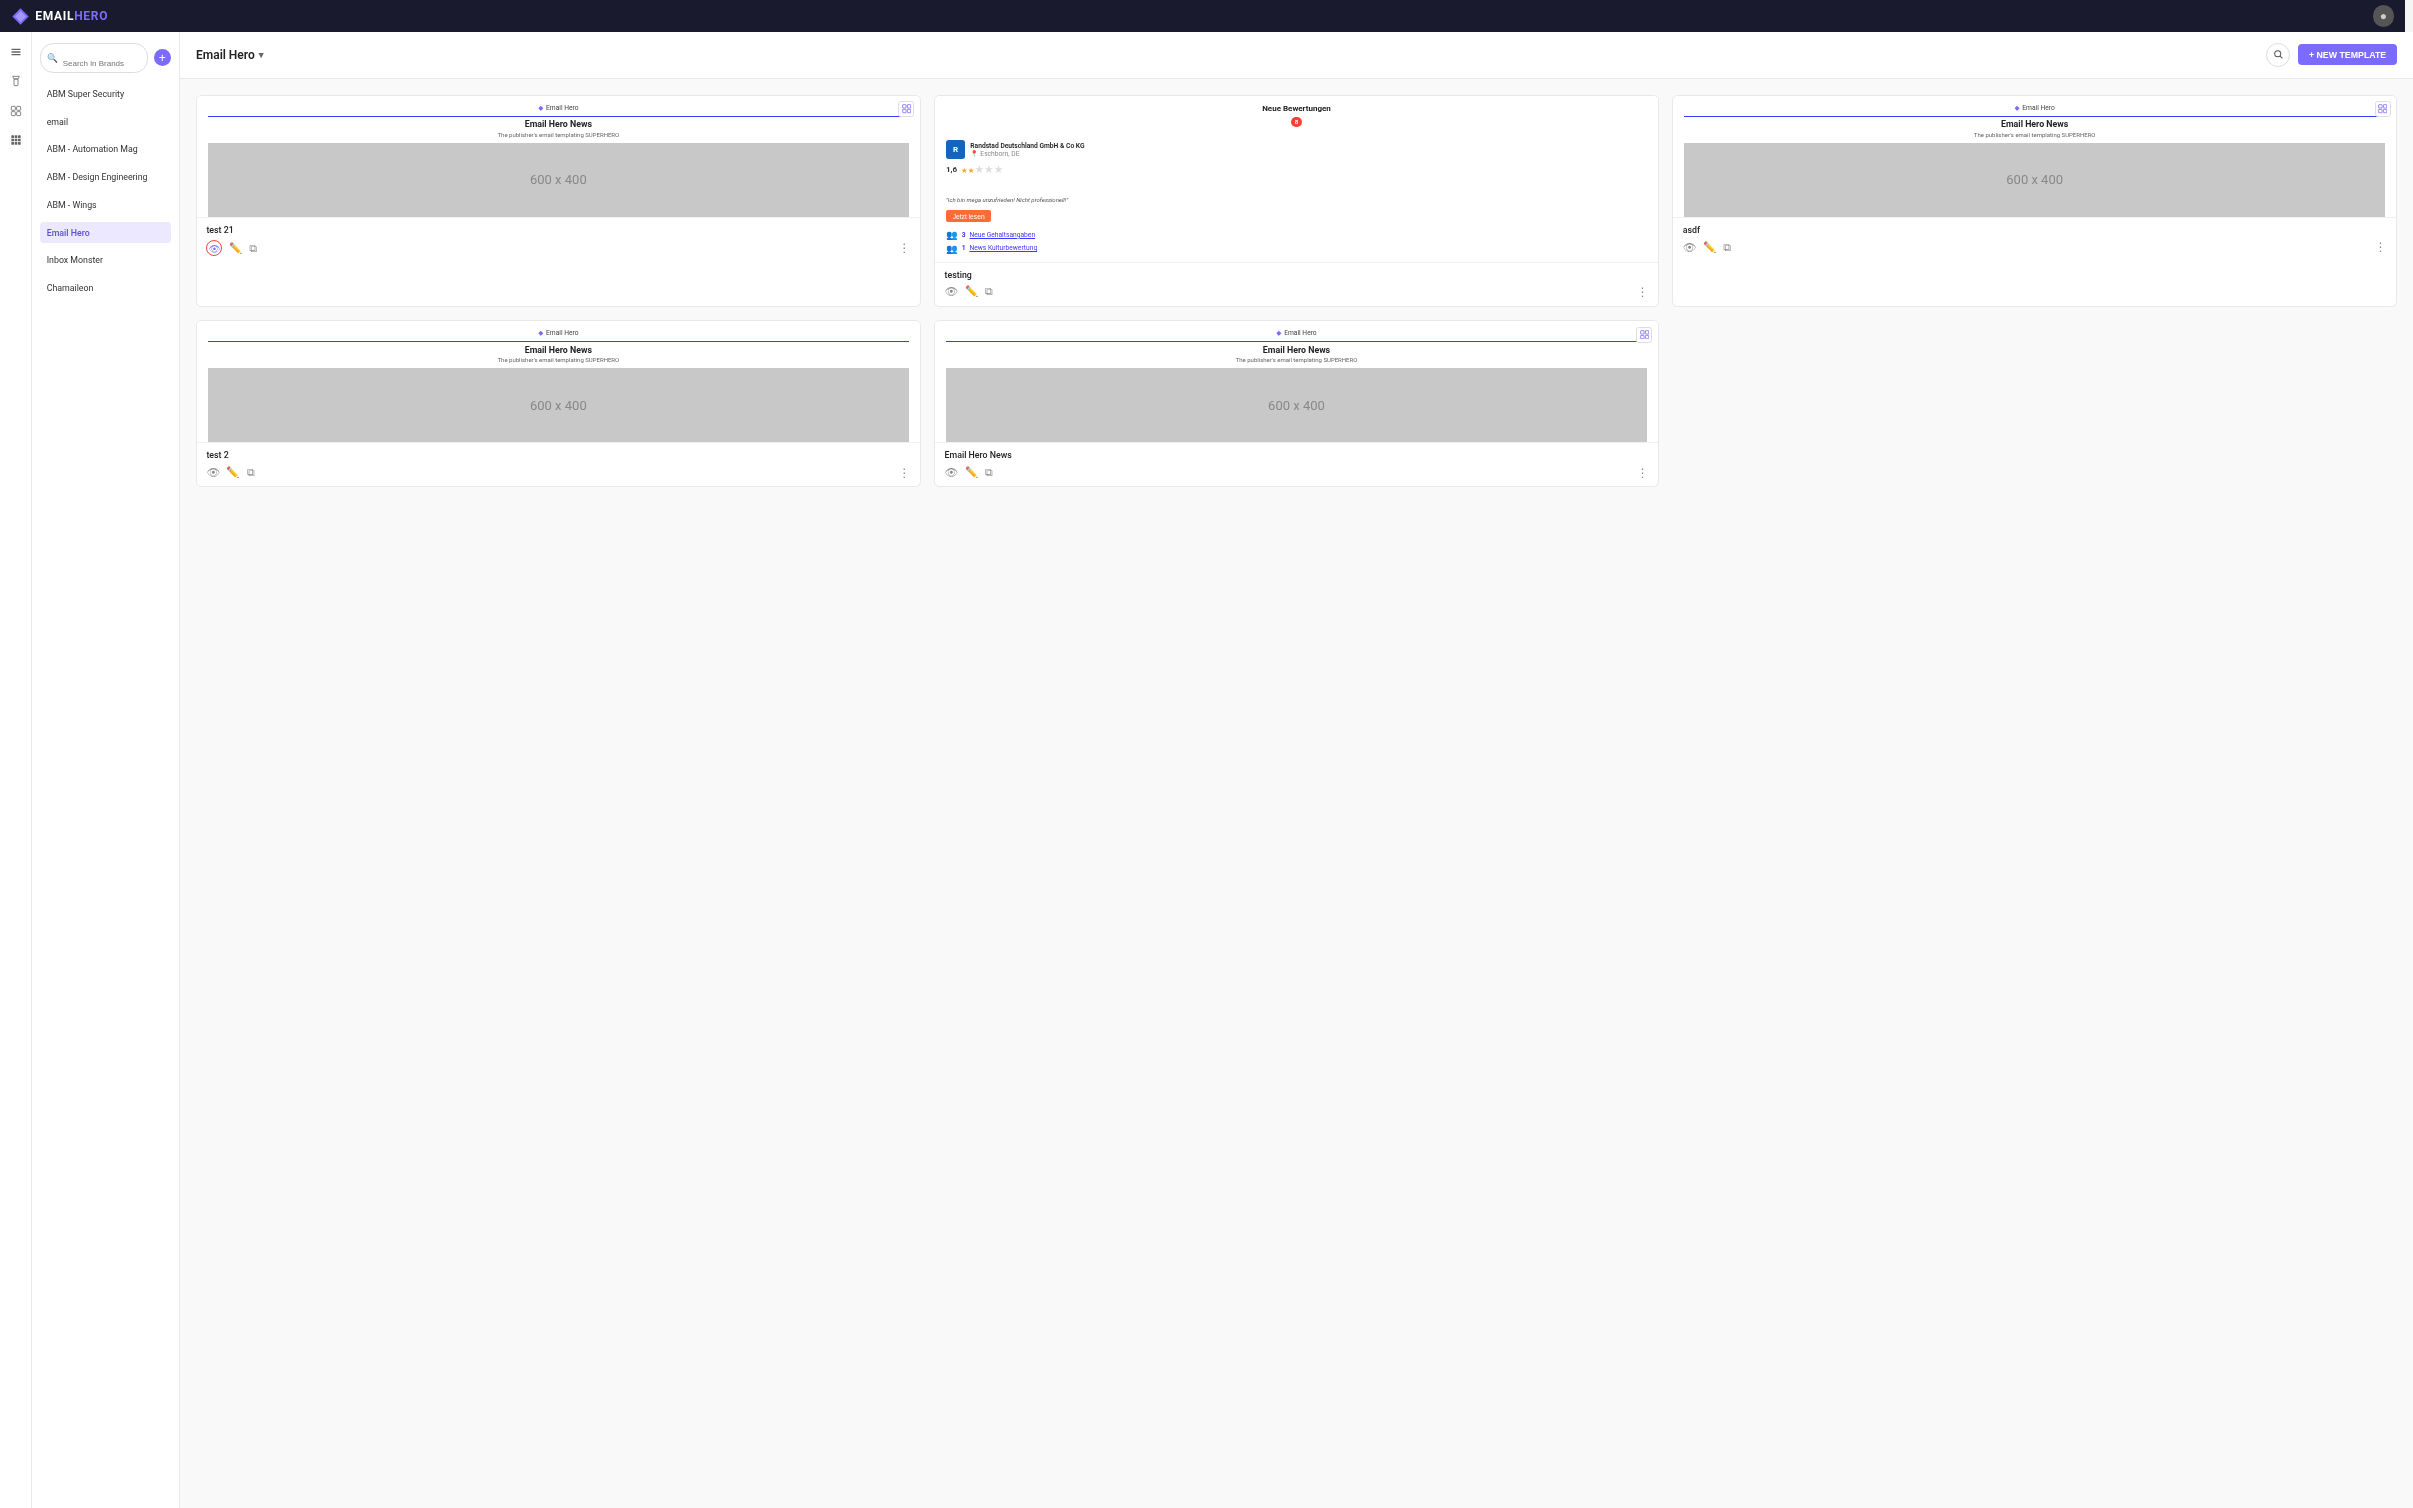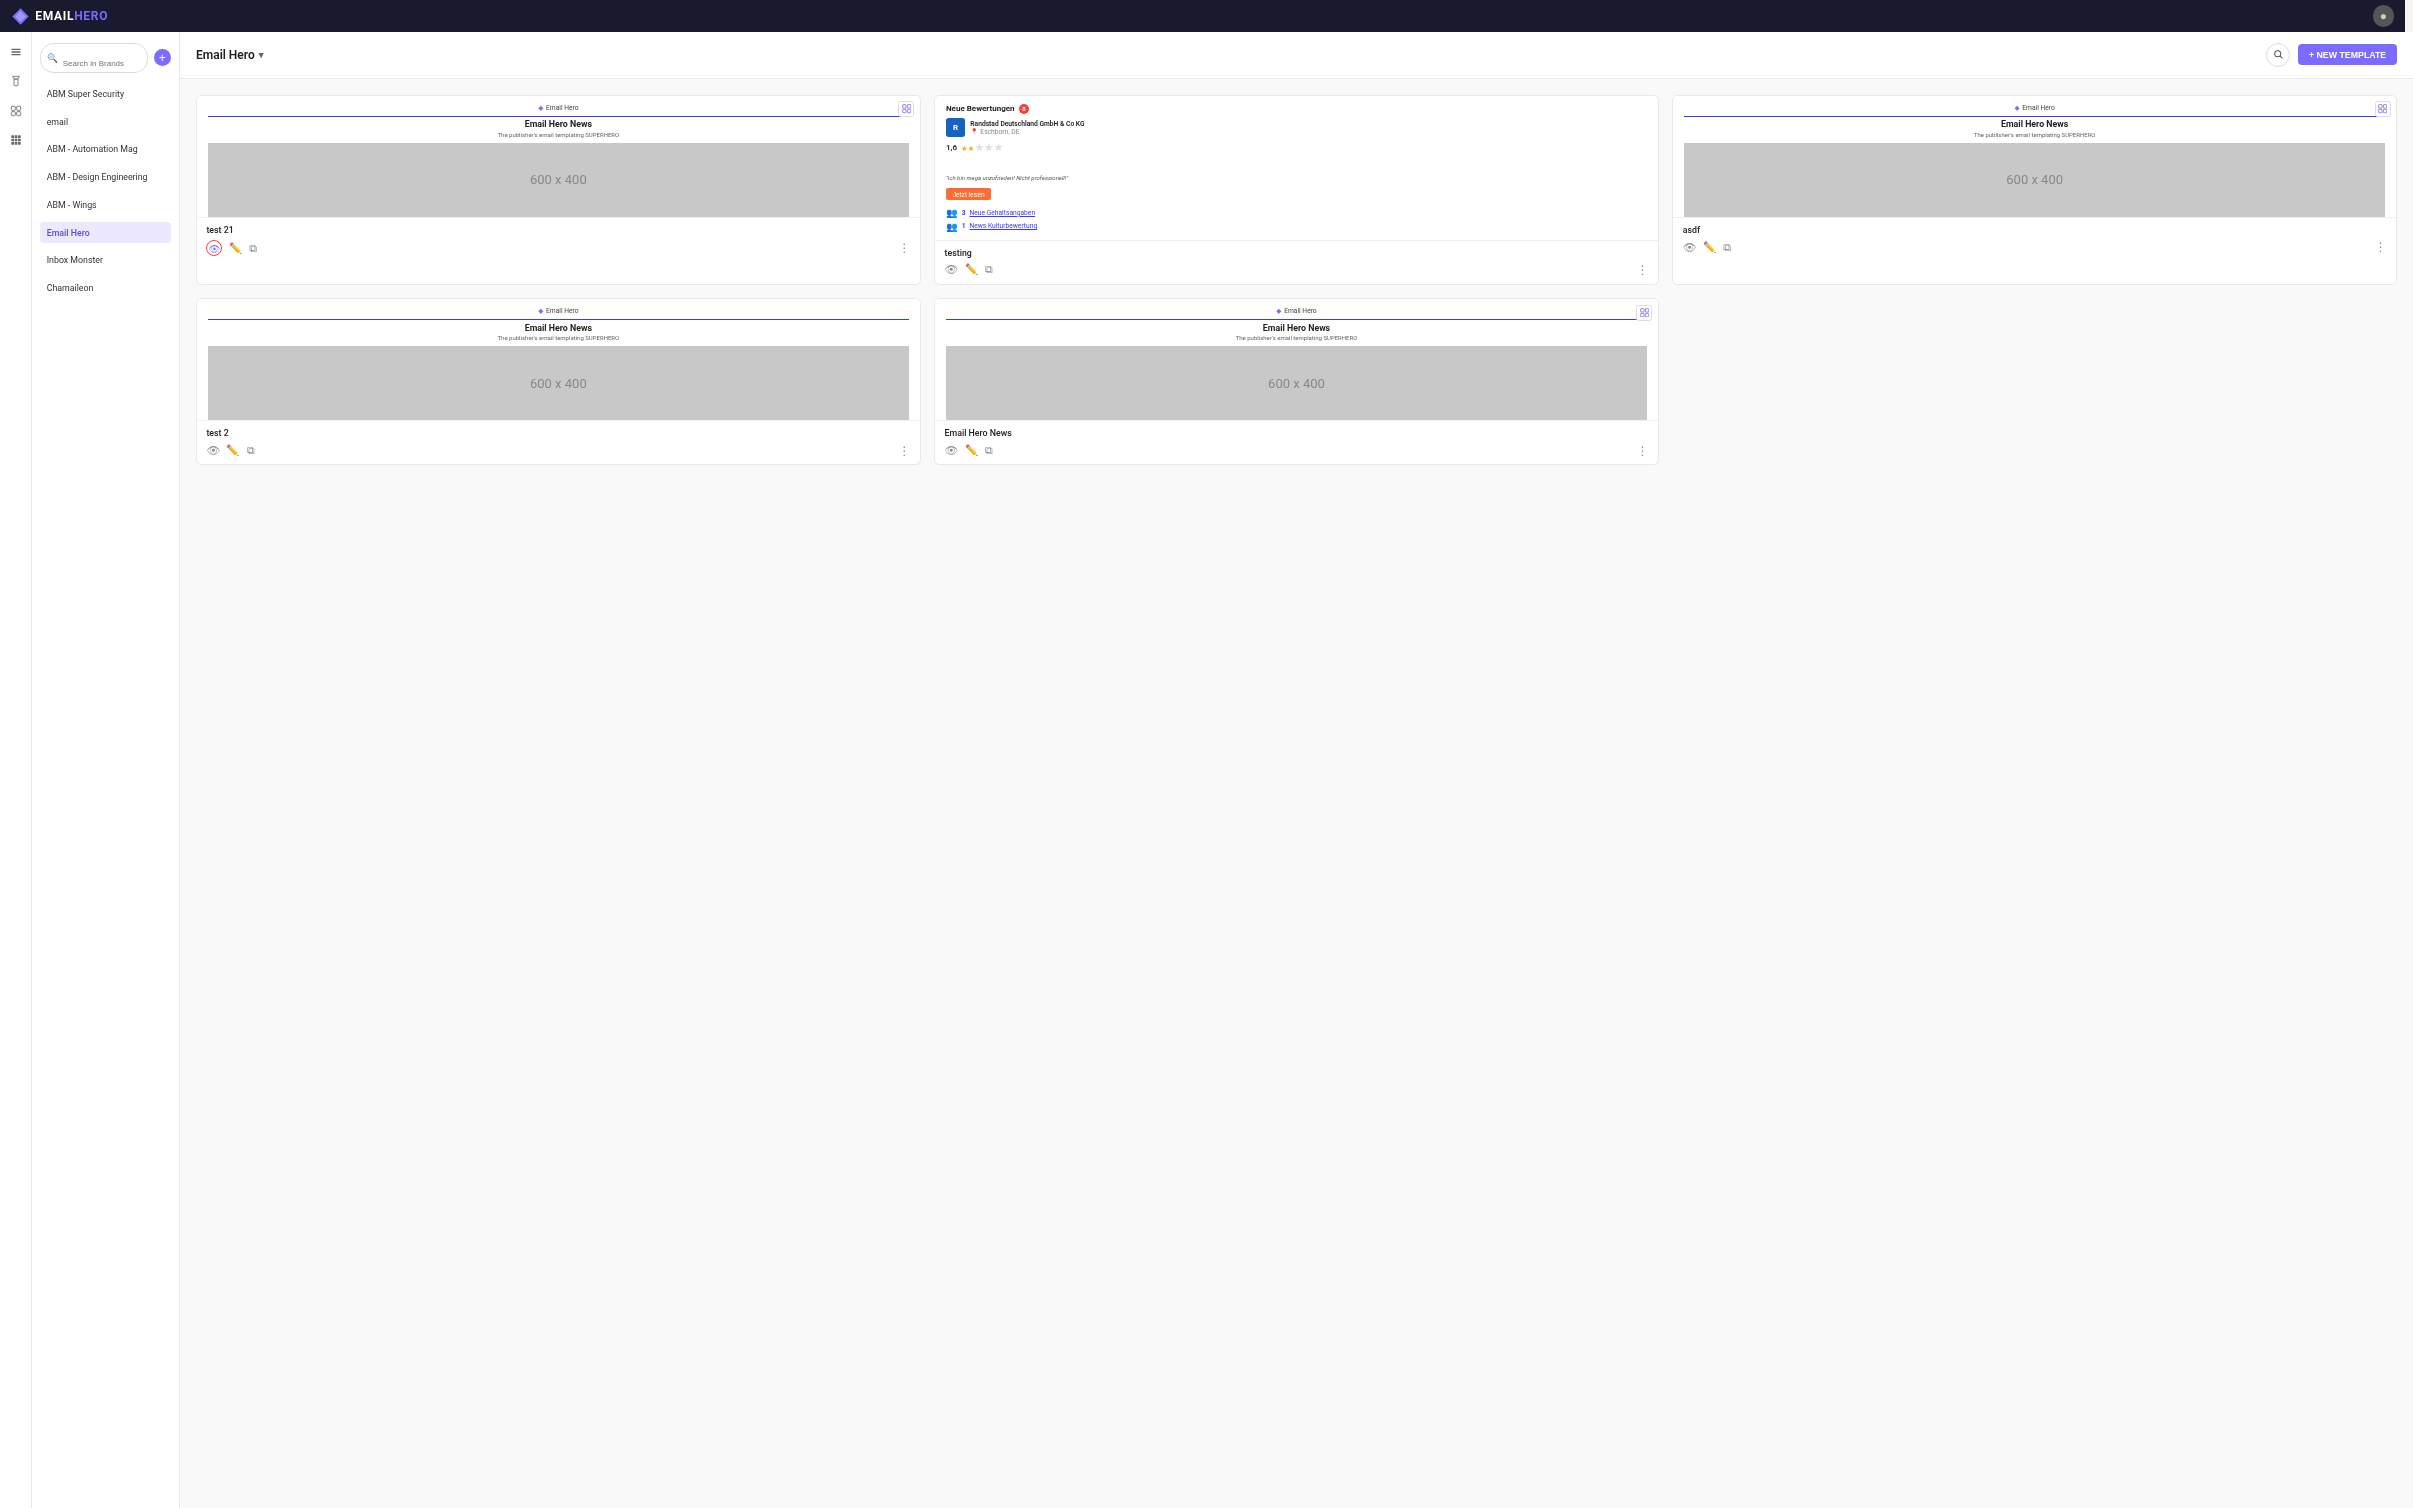--- a/index.html
+++ b/index.html
@@ -327,21 +327,22 @@
       padding: 8px 10.8px;
       background: #fff;
     }
     .review-title {
       font-size: 8px;
       font-weight: 700;
       color: #222;
       display: flex;
       align-items: center;
       gap: 4px;
-      margin-bottom: 4px;
+      margin-bottom: 13px;
+      flex-direction: column;
     }
     .review-badge {
       background: #f44336;
       color: #fff;
       border-radius: 50%;
       width: 10.8px;
       height: 10.8px;
       font-size: 6px;
       display: flex;
       align-items: center;

